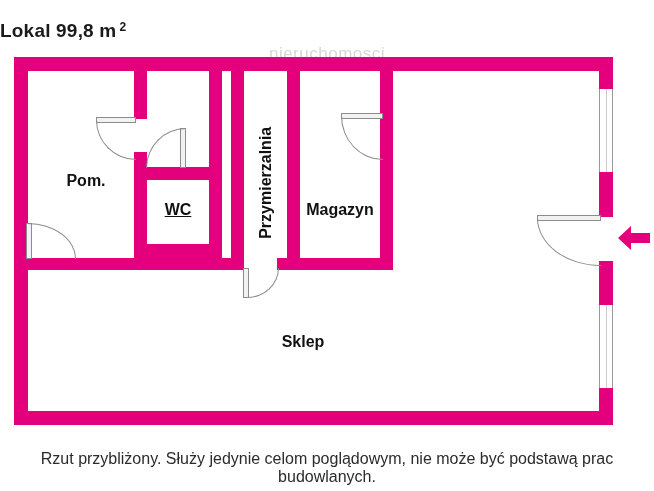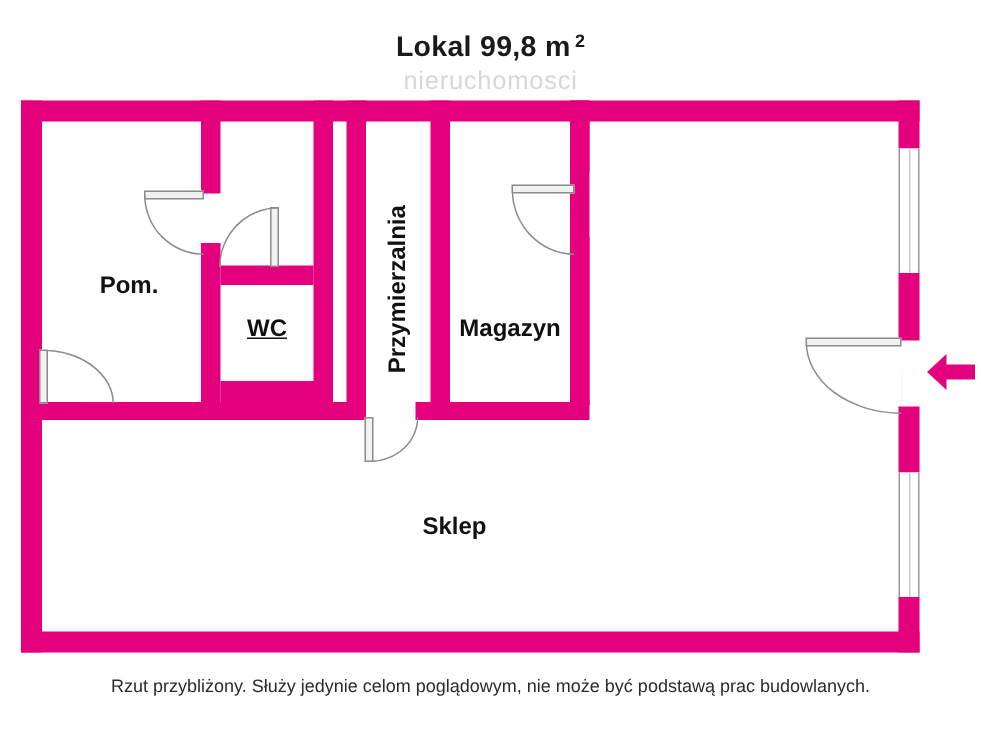--- a/index.html
+++ b/index.html
@@ -14,21 +14,21 @@
     overflow: hidden;
     font-family: "Liberation Sans", sans-serif;
     color: #1a1a1a;
   }
 
   
   #title-area {
     position: absolute;
     left: 0; top: 20px;
     width: 654px;
-    text-align: center;
+    text-align: left;
     z-index: 40;
     pointer-events: none;
   }
   #plan-title {
     font-size: 19px;
     font-weight: bold;
     letter-spacing: 0.2px;
     display: inline-block;
   }
   #plan-title-sup {
@@ -47,21 +47,21 @@
     font-size: 17px;
     color: #d7d7d7;
     letter-spacing: 0.5px;
     z-index: 5;
     pointer-events: none;
   }
 
   
   #plan {
     position: absolute;
-    left: 0; top: 10px;
+    left: 0; top: 0;
     width: 654px;
     height: 440px;
     z-index: 10;
   }
 
   
   .wall {
     position: absolute;
     background: #e4007c;
   }
@@ -128,21 +128,21 @@
     position: absolute;
     z-index: 25;
   }
 
   
   #footnote {
     position: absolute;
     left: 0; top: 450px;
     width: 654px;
     text-align: center;
-    font-size: 12px;
+    font-size: 16px;
     color: #2b2b2b;
     z-index: 30;
   }
 </style>
 </head>
 <body>
 
 <div id="title-area">
   <span id="plan-title">Lokal 99,8 m</span><span id="plan-title-sup">2</span>
 </div>

